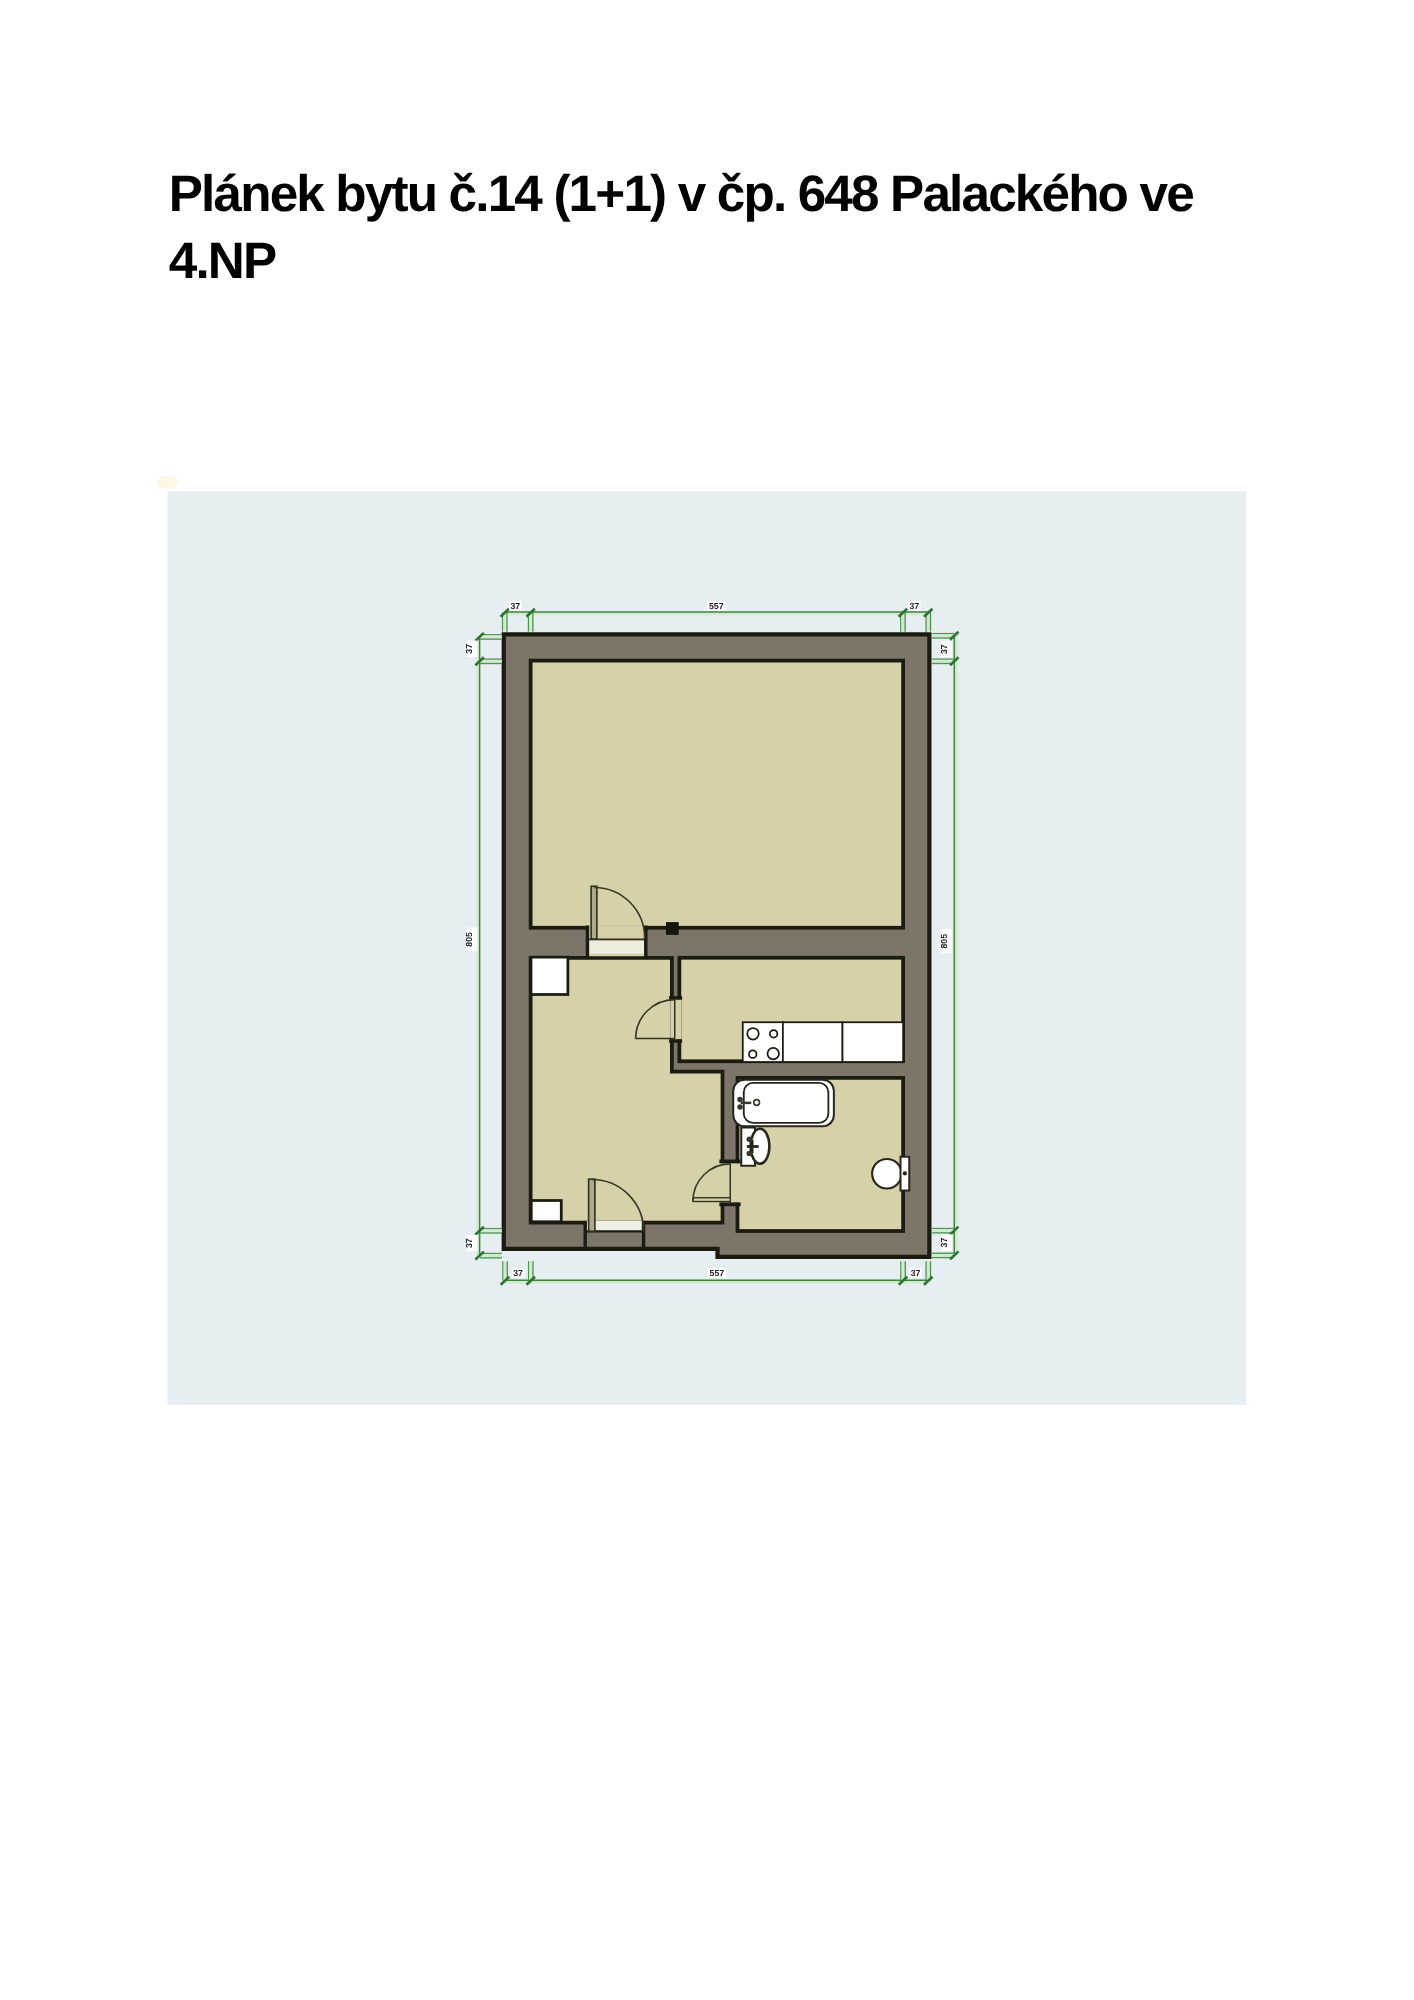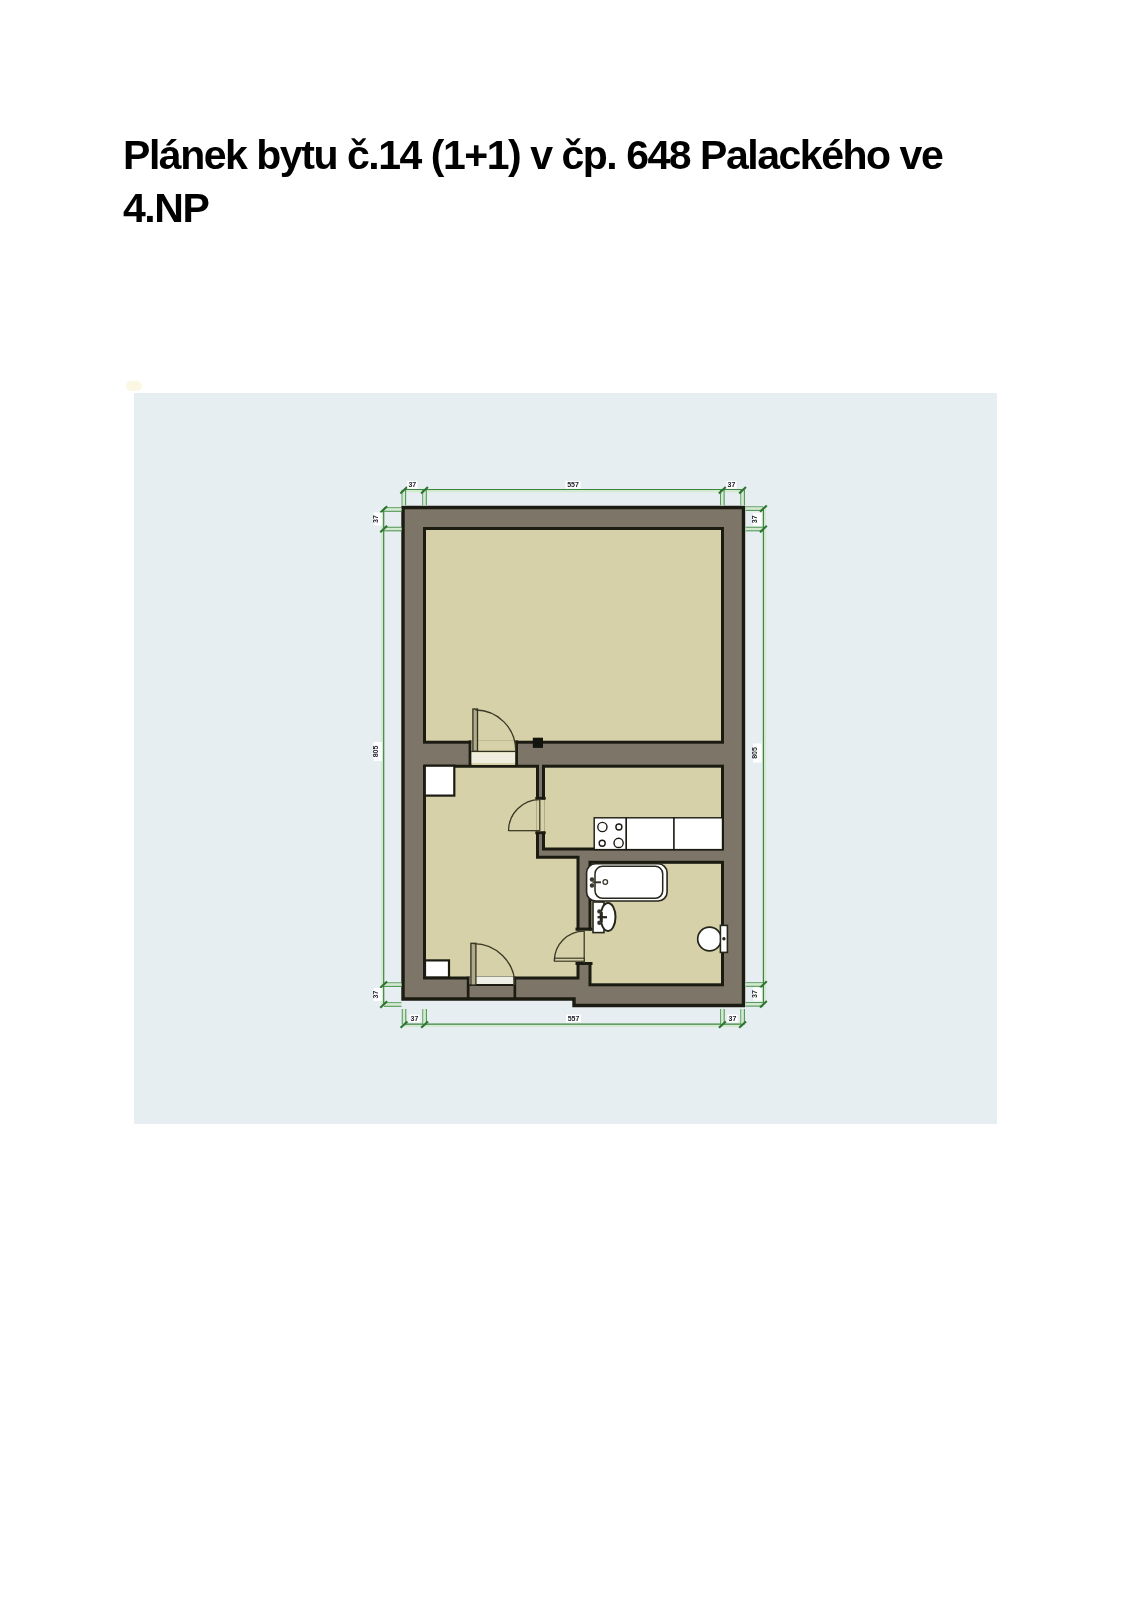--- a/index.html
+++ b/index.html
@@ -1,17 +1,17 @@
 <!DOCTYPE html>
 <html><head>
 <meta charset="utf-8">
 <style>
   html,body{margin:0;padding:0;background:#ffffff;}
   #page{position:relative;width:1131px;height:1600px;background:#ffffff;overflow:hidden;font-family:"Liberation Sans",sans-serif;}
-  #title{position:absolute;left:123px;top:129px;width:900px;font-weight:bold;font-size:41px;line-height:53px;letter-spacing:-1.47px;color:#000;}
+  #title{position:absolute;left:135px;top:129px;width:900px;font-weight:bold;font-size:41px;line-height:53px;letter-spacing:-1.47px;color:#000;}
   #panel{position:absolute;left:134px;top:393px;width:863px;height:731px;background:#e7eef1;}
   svg{position:absolute;left:0;top:0;}
 </style>
 </head>
 <body>
 <div id="page">
 
 <div id="title">Plánek bytu č.14 (1+1) v čp. 648 Palackého ve<br>4.NP</div>
 
 <div id="panel"></div>

